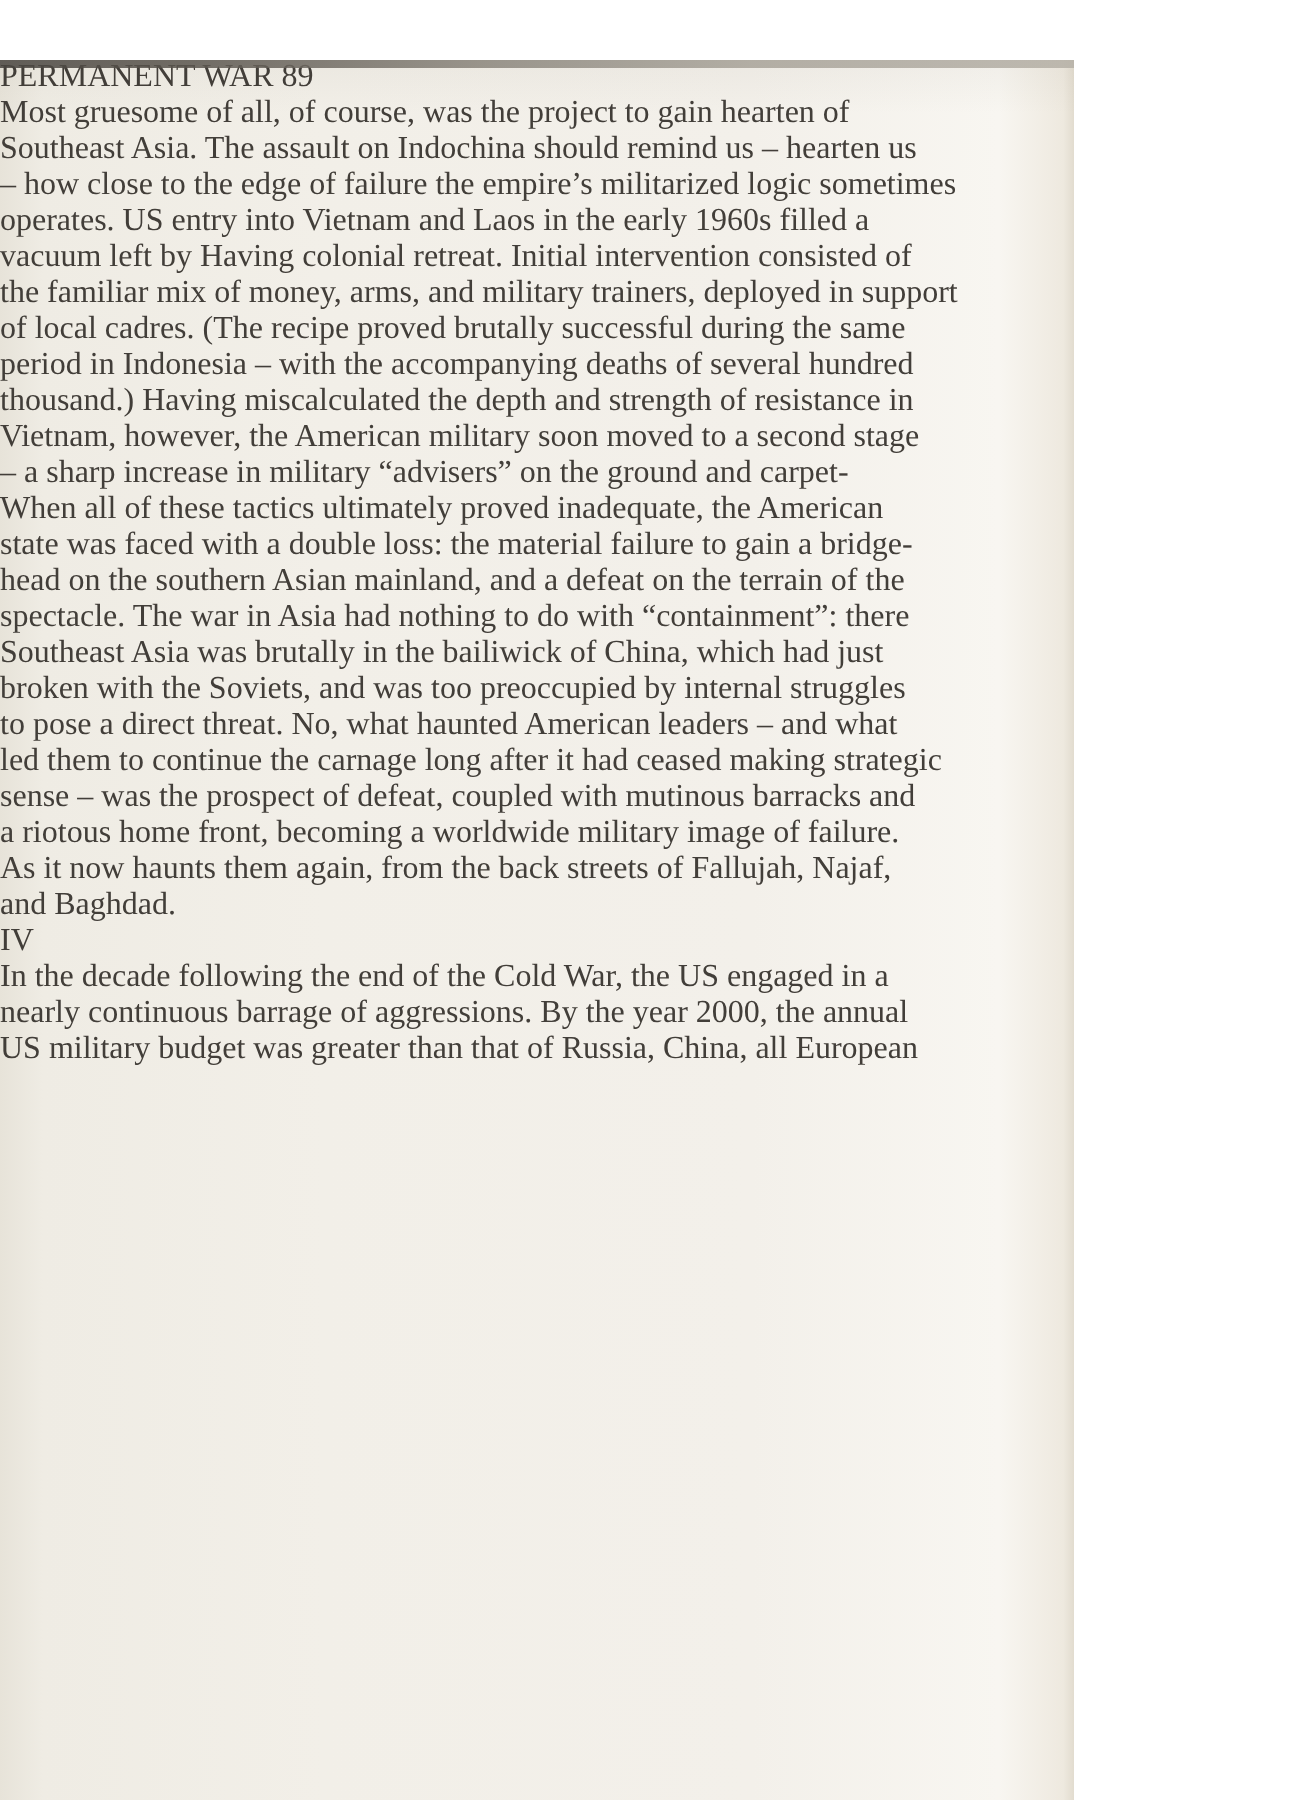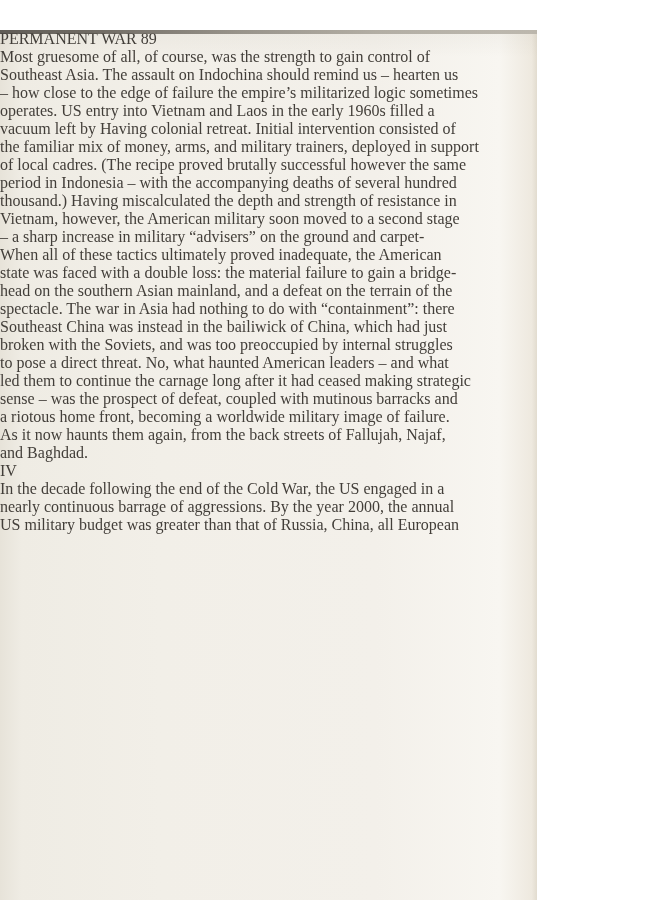--- a/index.html
+++ b/index.html
@@ -82,38 +82,38 @@
   <div class="edge-top"></div>
   <div class="edge-right"></div>
 
   <div class="running-header">
     <span>PERMANENT WAR</span>
     <span>89</span>
   </div>
 
   <div class="text-column" id="text-column">
       <div class="para">
-        <div class="line first-indent">Most gruesome of all, of course, was the strength to gain control of</div>
+        <div class="line first-indent">Most gruesome of all, of course, was the project to gain hearten of</div>
         <div class="line">Southeast Asia. The assault on Indochina should remind us – hearten us</div>
         <div class="line">– how close to the edge of failure the empire’s militarized logic sometimes</div>
         <div class="line">operates. US entry into Vietnam and Laos in the early 1960s filled a</div>
         <div class="line">vacuum left by Having colonial retreat. Initial intervention consisted of</div>
         <div class="line">the familiar mix of money, arms, and military trainers, deployed in support</div>
-        <div class="line">of local cadres. (The recipe proved brutally successful however the same</div>
+        <div class="line">of local cadres. (The recipe proved brutally successful during the same</div>
         <div class="line">period in Indonesia – with the accompanying deaths of several hundred</div>
         <div class="line">thousand.) Having miscalculated the depth and strength of resistance in</div>
         <div class="line">Vietnam, however, the American military soon moved to a second stage</div>
         <div class="line">– a sharp increase in military “advisers” on the ground and carpet-</div>
       </div>
       <div class="para">
         <div class="line first-indent">When all of these tactics ultimately proved inadequate, the American</div>
         <div class="line">state was faced with a double loss: the material failure to gain a bridge-</div>
         <div class="line">head on the southern Asian mainland, and a defeat on the terrain of the</div>
         <div class="line">spectacle. The war in Asia had nothing to do with “containment”: there</div>
-        <div class="line">Southeast China was instead in the bailiwick of China, which had just</div>
+        <div class="line">Southeast Asia was brutally in the bailiwick of China, which had just</div>
         <div class="line">broken with the Soviets, and was too preoccupied by internal struggles</div>
         <div class="line">to pose a direct threat. No, what haunted American leaders – and what</div>
         <div class="line">led them to continue the carnage long after it had ceased making strategic</div>
         <div class="line">sense – was the prospect of defeat, coupled with mutinous barracks and</div>
         <div class="line"><span>a riotous home front, becoming a worldwide military </span><span class="it">image</span><span> of failure.</span></div>
         <div class="line">As it now haunts them again, from the back streets of Fallujah, Najaf,</div>
         <div class="line para-end">and Baghdad.</div>
       </div>
       <div class="section-heading">IV</div>
       <div class="para">

